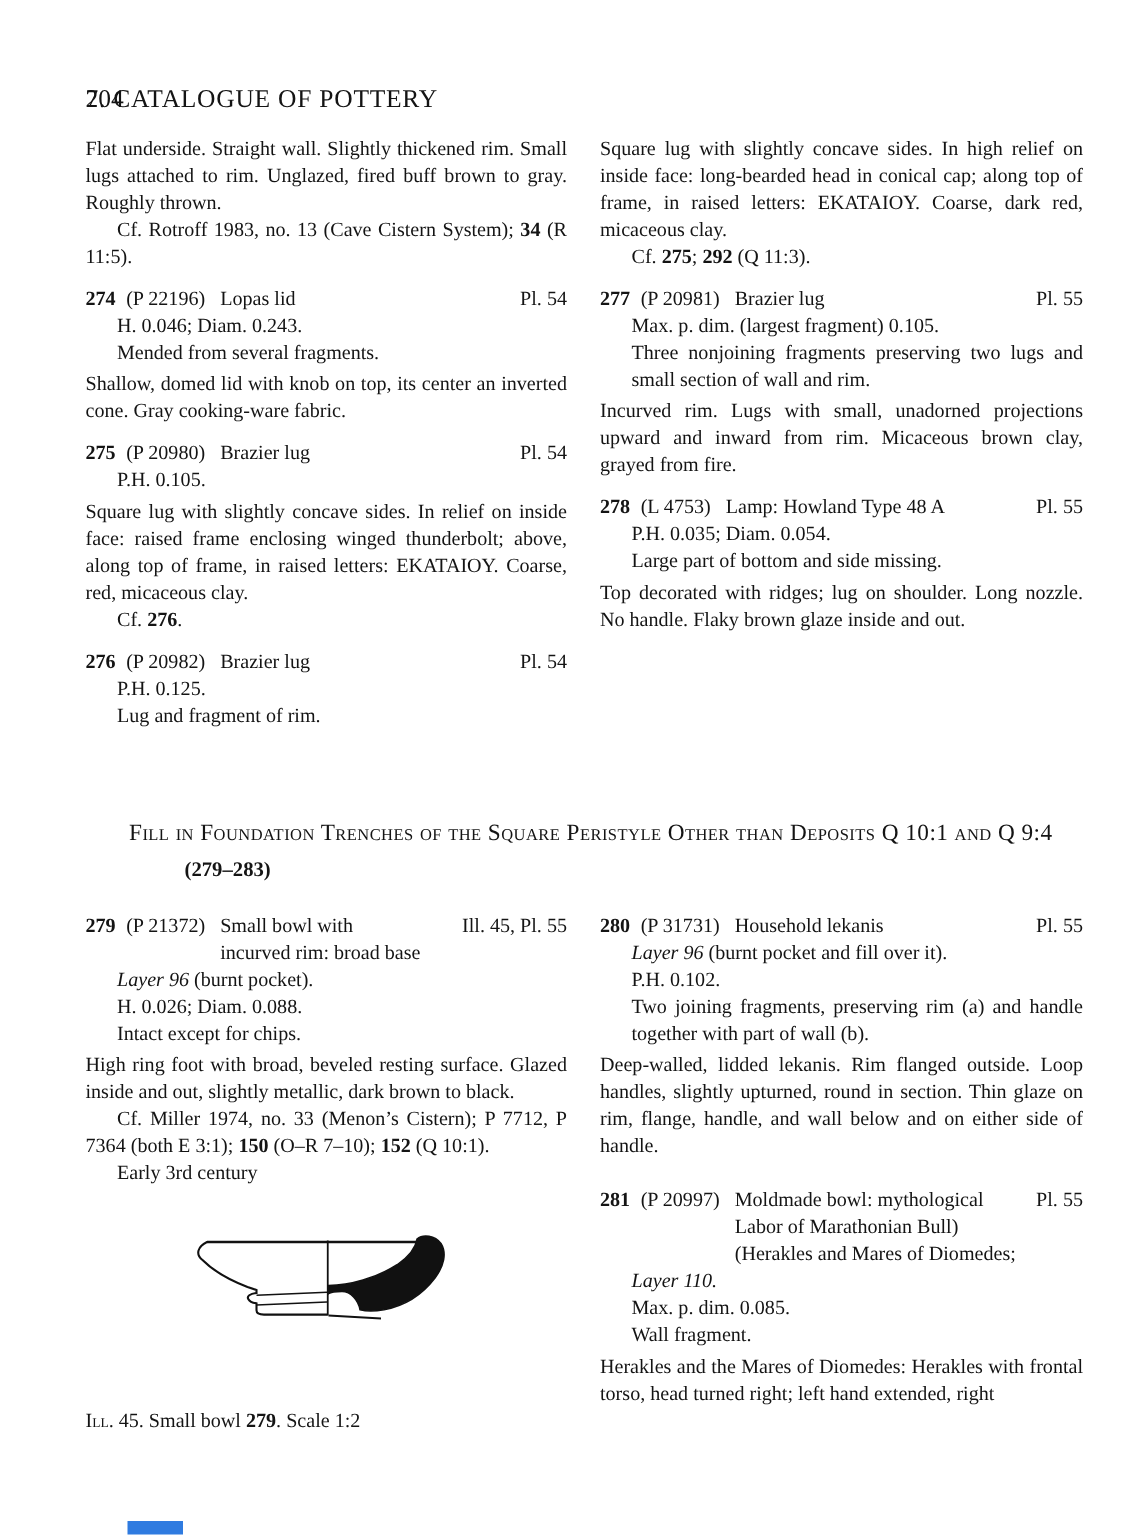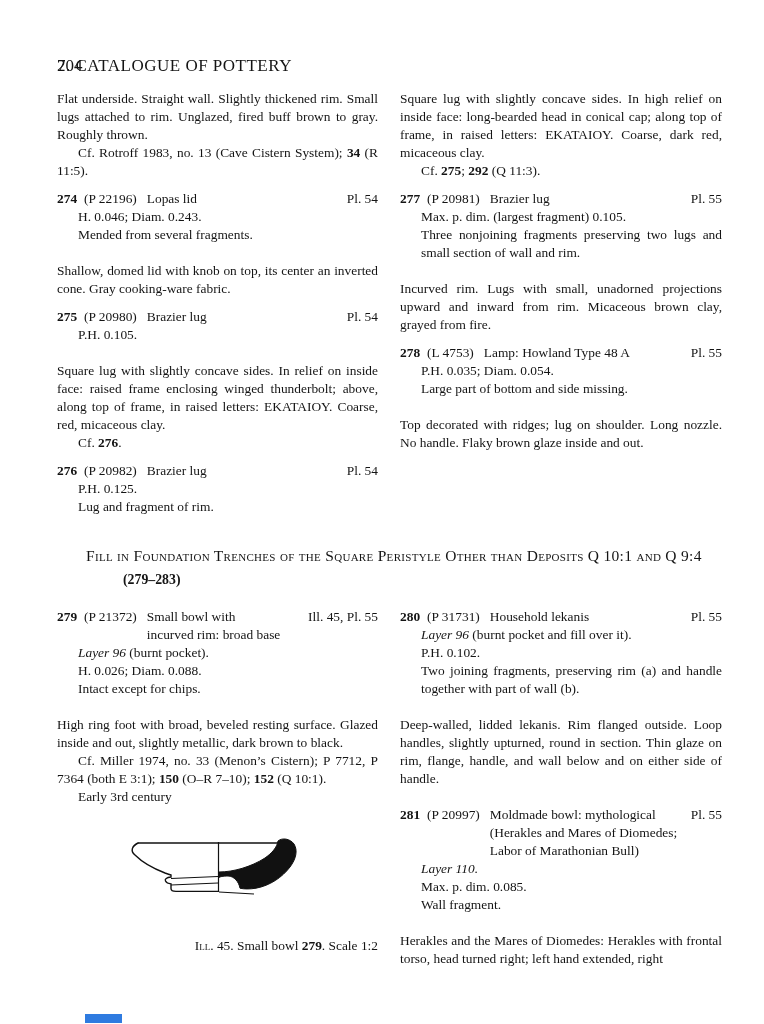--- a/index.html
+++ b/index.html
@@ -25,34 +25,34 @@
   .para.indented{text-indent:21px;}
   
   .entry{margin-top:10px;}
   .entry.mt-lg{margin-top:18px;}
   .ehead{display:flex;align-items:flex-start;}
   .num{font-weight:bold;margin-right:7px;}
   .eid{margin-right:10px;white-space:nowrap;text-align:right;}
   .etitle{flex:1 1 auto;}
   .plate{margin-left:10px;white-space:nowrap;}
   .meta{margin-left:21px;text-align:justify;}
-  .body{text-align:justify;margin-top:18px;}
+  .body{text-align:justify;margin-top:3px;}
   .cf{text-align:justify;text-indent:21px;}
   .date{margin-left:21px;}
   .b{font-weight:bold;}
   .i{font-style:italic;}
   .sc{font-variant:small-caps;}
   
   #heading{position:absolute;top:545px;left:57px;width:680px;line-height:22px;margin-left:29px;}
   .headline{font-variant:small-caps;font-size:15.5px;letter-spacing:0.3px;}
   .headrange{font-weight:bold;font-size:13.8px;margin-left:37px;margin-top:2px;}
   
   .illus{margin-top:24px;text-align:center;}
   .illus svg{display:inline-block;}
-  .caption{text-align:right;margin-top:2px;font-size:13.4px;}
+  .caption{text-align:left;margin-top:18px;font-size:13.4px;}
   
   .blue-bar{position:absolute;left:85px;top:1014px;width:37px;height:9px;background:#2f7be0;}
 </style>
 </head>
 <body>
 
 <div class="page">
 
   <div class="runhead">
     <span class="pagenum">204</span>
@@ -199,22 +199,22 @@
         <div class="meta"><span>Two joining fragments, preserving rim (a) and handle together with part of wall (b).</span></div>
         <p class="body"><span>Deep-walled, lidded lekanis.  Rim flanged outside.  Loop handles, slightly upturned, round in section.  Thin glaze on rim, flange, handle, and wall below and on either side of handle.</span></p>
       </div>
 
       <div class="entry mt-lg">
         <div class="ehead">
           <span class="num">281</span>
           <span class="eid">(P 20997)</span>
           <div class="etitle">
             <div>Moldmade bowl: mythological</div>
+            <div>Labor of Marathonian Bull)</div>
             <div>(Herakles and Mares of Diomedes;</div>
-            <div>Labor of Marathonian Bull)</div>
           </div>
           <span class="plate">Pl. 55</span>
         </div>
         <div class="meta"><span class="i">Layer 110.</span></div>
         <div class="meta"><span>Max. p. dim. 0.085.</span></div>
         <div class="meta"><span>Wall fragment.</span></div>
         <p class="body"><span>Herakles and the Mares of Diomedes:  Herakles with frontal torso, head turned right; left hand extended, right</span></p>
       </div>
     </div>
   </div>

